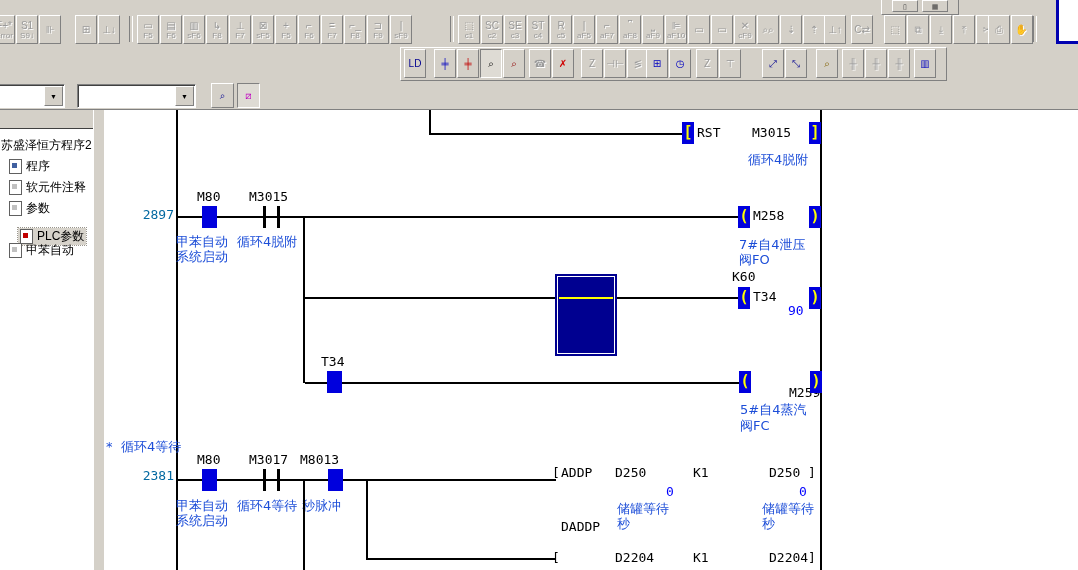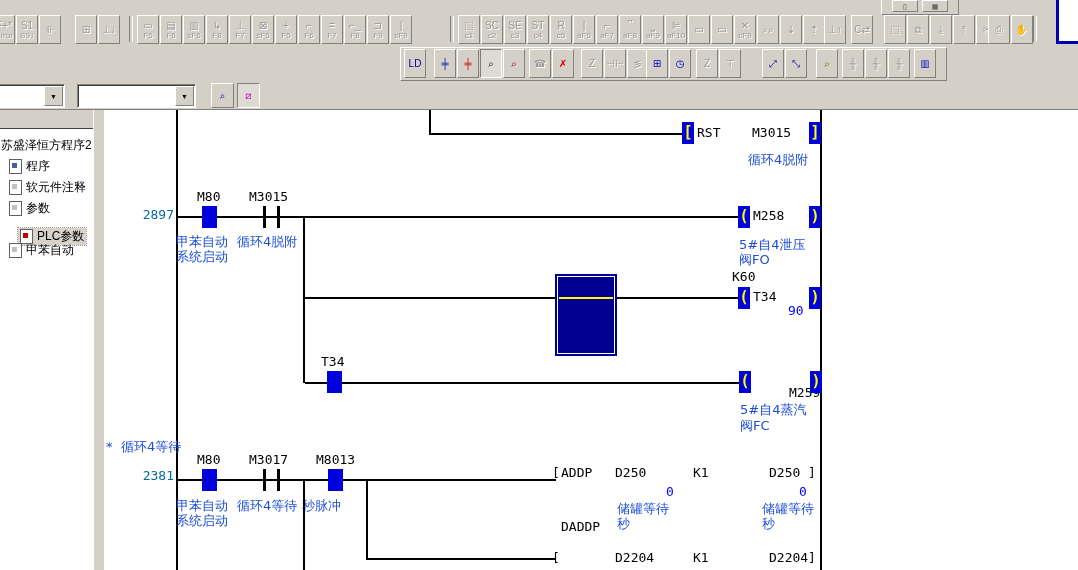--- a/index.html
+++ b/index.html
@@ -426,21 +426,21 @@
 <div class="con" style="left:202px;top:206px;"></div>
 <div class="cmt" style="left:176px;top:235px;">甲苯自动</div>
 <div class="cmt" style="left:176px;top:250px;">系统启动</div>
 <div class="dev" style="left:249px;top:190px;">M3015</div>
 <div class="bar" style="left:263px;top:206px;"></div>
 <div class="bar" style="left:277px;top:206px;"></div>
 <div class="cmt" style="left:237px;top:235px;">循环4脱附</div>
 <div class="bkt" style="left:738px;top:206px;">(</div>
 <div class="dev" style="left:753px;top:209px;">M258</div>
 <div class="bkt" style="left:809px;top:206px;">)</div>
-<div class="cmt" style="left:739px;top:238px;">5#自4泄压</div>
+<div class="cmt" style="left:739px;top:238px;">7#自4泄压</div>
 <div class="cmt" style="left:739px;top:253px;">阀FO</div>
 
 <div class="wire" style="left:303px;top:216px;width:2px;height:167px;"></div>
 
 <div class="wire" style="left:305px;top:297px;width:251px;height:2px;"></div>
 <div class="wire" style="left:617px;top:297px;width:123px;height:2px;"></div>
 <div class="dev" style="left:732px;top:270px;">K60</div>
 <div class="bkt" style="left:738px;top:287px;">(</div>
 <div class="dev" style="left:753px;top:290px;">T34</div>
 <div class="bkt" style="left:809px;top:287px;">)</div>
@@ -466,21 +466,21 @@
 <div class="rstep" style="left:134px;top:468px;">2381</div>
 <div class="wire" style="left:178px;top:479px;width:378px;height:2px;"></div>
 <div class="dev" style="left:197px;top:453px;">M80</div>
 <div class="con" style="left:202px;top:469px;"></div>
 <div class="cmt" style="left:176px;top:499px;">甲苯自动</div>
 <div class="cmt" style="left:176px;top:514px;">系统启动</div>
 <div class="dev" style="left:249px;top:453px;">M3017</div>
 <div class="bar" style="left:263px;top:469px;"></div>
 <div class="bar" style="left:277px;top:469px;"></div>
 <div class="cmt" style="left:237px;top:499px;">循环4等待</div>
-<div class="dev" style="left:316px;top:453px;">M8013</div>
+<div class="dev" style="left:300px;top:453px;">M8013</div>
 <div class="con" style="left:328px;top:469px;"></div>
 <div class="cmt" style="left:302px;top:499px;">秒脉冲</div>
 <div class="wire" style="left:303px;top:479px;width:2px;height:91px;"></div>
 <div class="wire" style="left:366px;top:479px;width:2px;height:81px;"></div>
 
 <div class="dev" style="left:552px;top:466px;">[</div>
 <div class="dev" style="left:561px;top:466px;">ADDP</div>
 <div class="dev" style="left:615px;top:466px;">D250</div>
 <div class="dev" style="left:693px;top:466px;">K1</div>
 <div class="dev" style="left:769px;top:466px;">D250</div>

